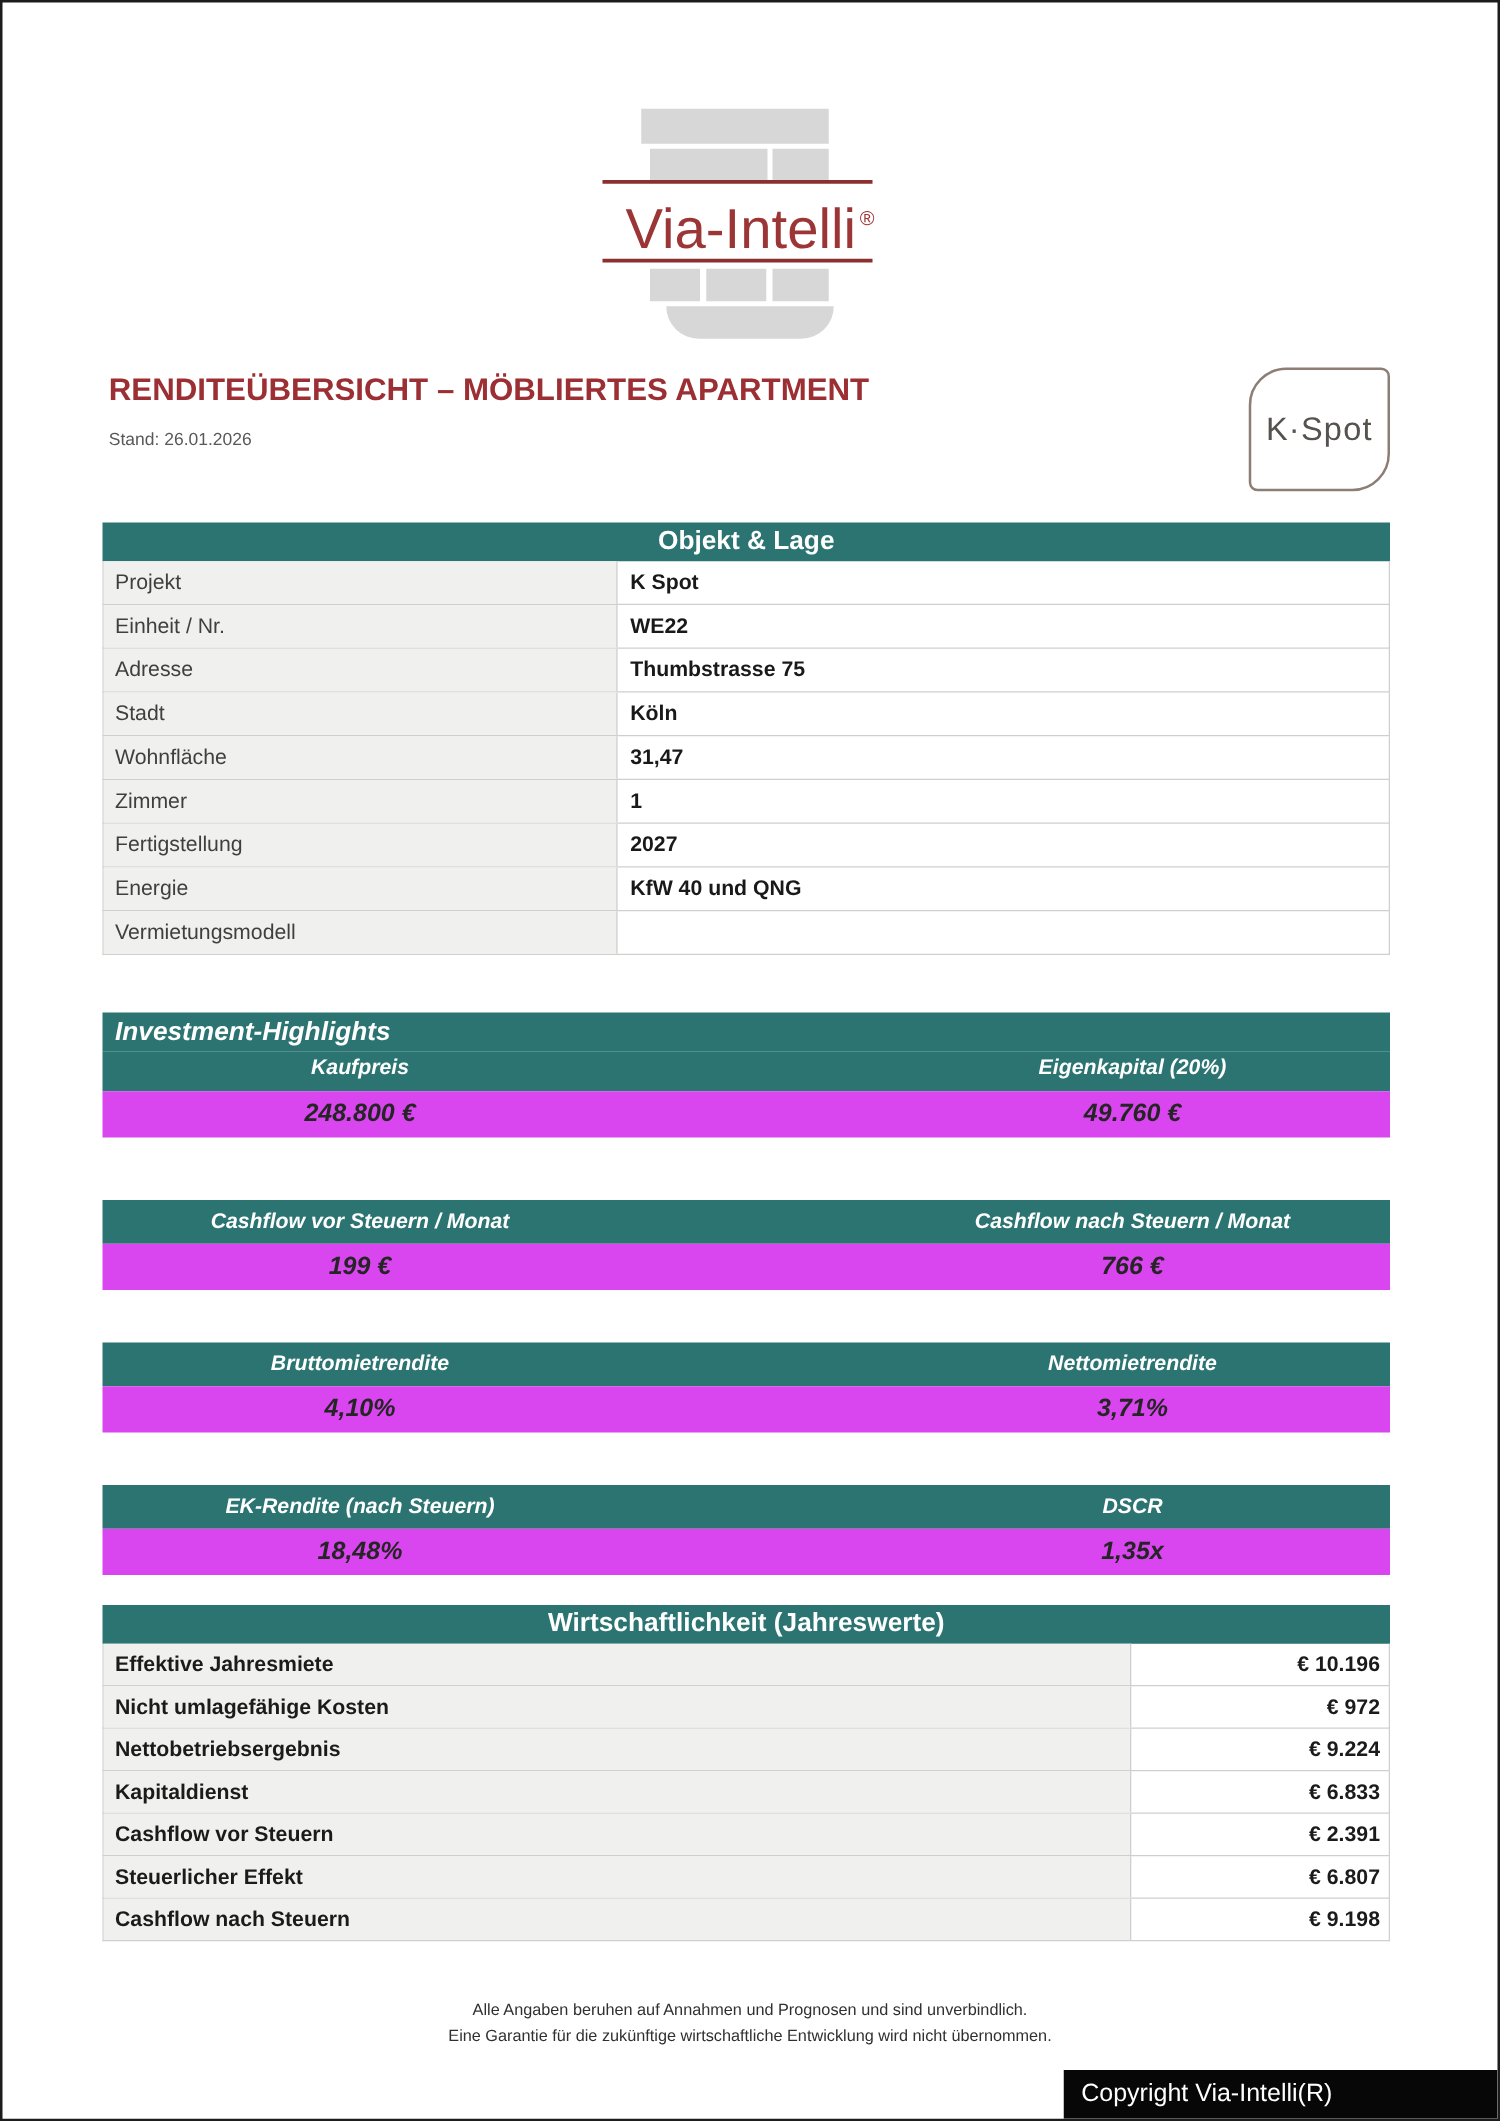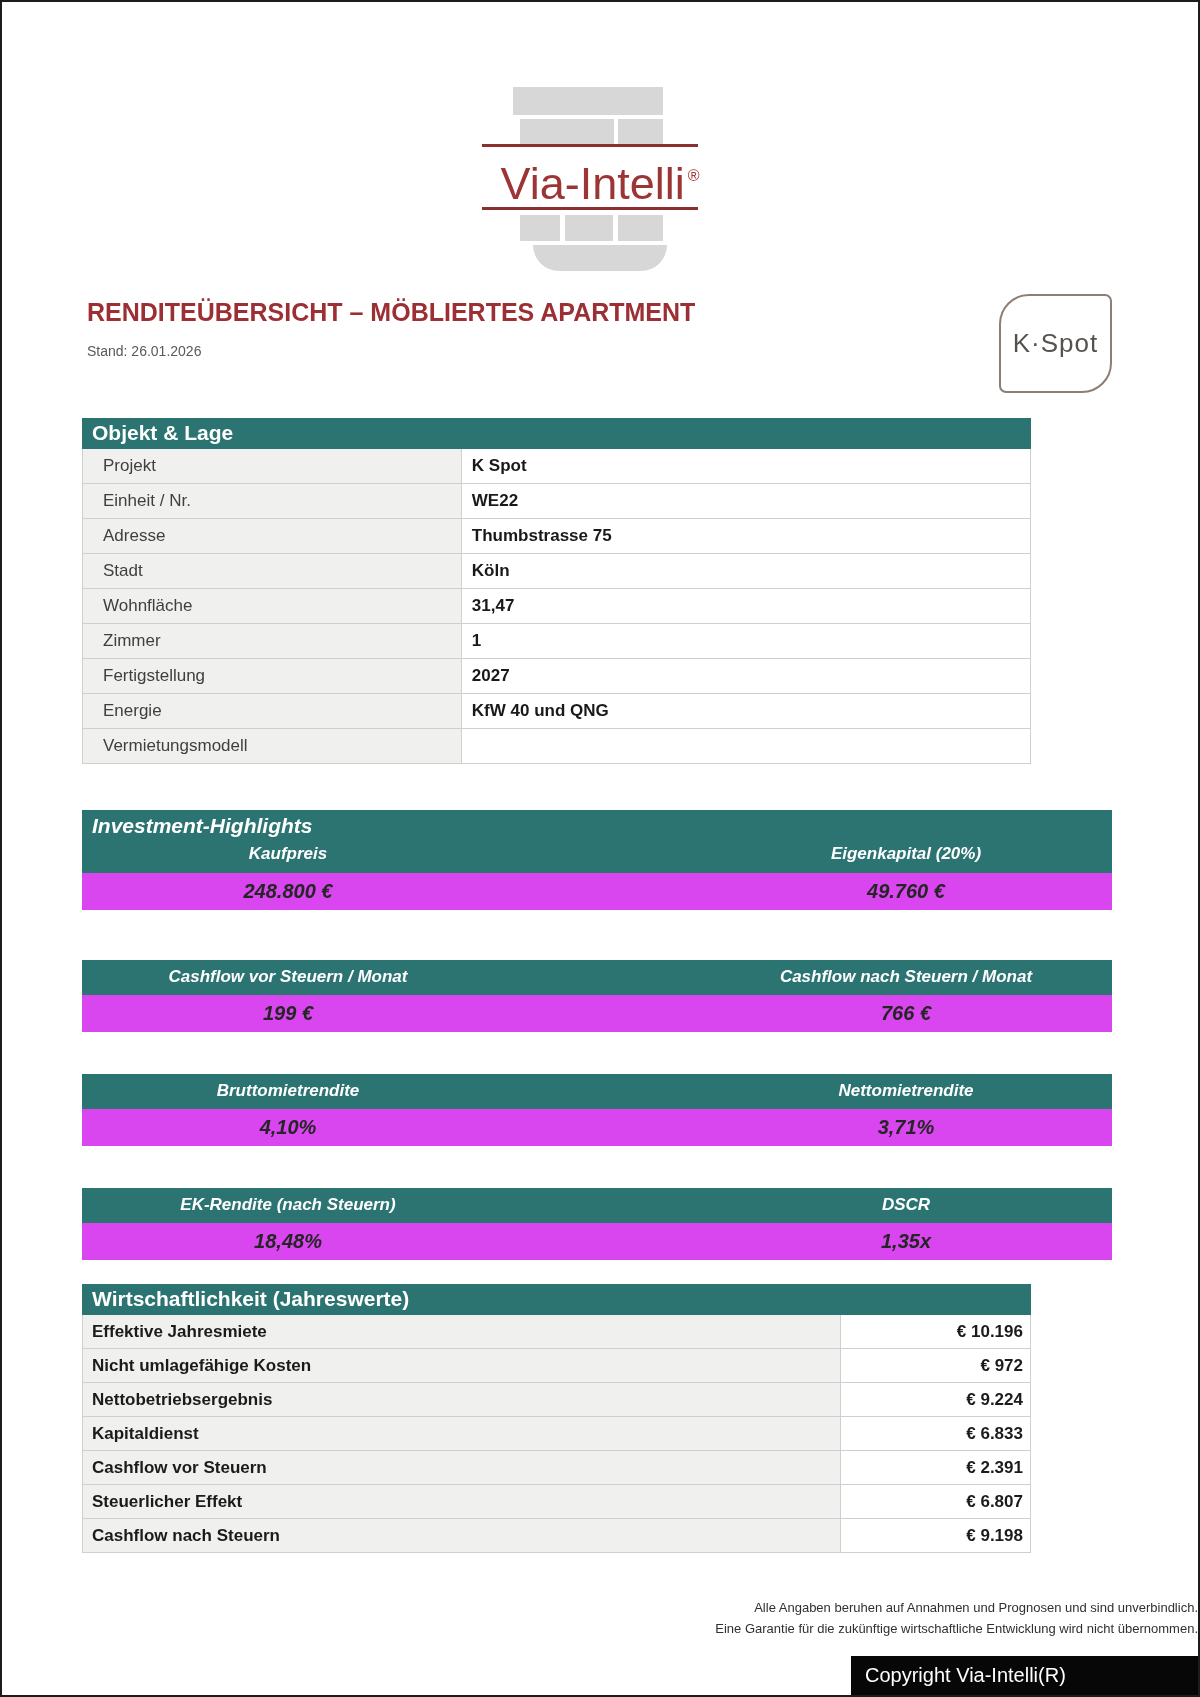--- a/index.html
+++ b/index.html
@@ -26,28 +26,28 @@
   .logo-word sup{font-size:16px;vertical-align:18px;margin-left:3px;}
   
   .header-band{position:relative;margin:26px 0 0 85px;height:66px;}
   .doc-title{font-size:25px;line-height:30px;font-weight:bold;color:#9c2f33;}
   .doc-date{margin-top:16px;font-size:14px;color:#595959;}
   .kspot-badge{position:absolute;left:997px;top:292px;width:113px;height:99px;
     box-sizing:border-box;border:2px solid #8d7d75;border-radius:30px 7px 30px 7px;
     display:flex;align-items:center;justify-content:center;background:#fff;
     font-size:26px;letter-spacing:1px;color:#56524e;}
   
-  .sheet{width:949px;margin-left:80px;}
+  .sheet{width:1030px;margin-left:80px;text-align:center;}
   .section-bar{background:#2b7472;color:#ffffff;font-weight:bold;font-size:21px;
     line-height:22px;padding:4px 10px 5px;box-sizing:border-box;}
   
   .objekt{margin-top:55px;}
   .o-row{display:flex;height:35px;border:solid #cfcfcf;border-width:0 1px 1px 1px;box-sizing:border-box;}
   .o-label{width:40%;background:#f0f0ee;border-right:1px solid #cfcfcf;display:flex;
-    align-items:center;padding-left:20px;font-size:17px;color:#3f3f3f;box-sizing:border-box;}
+    align-items:center;padding-left:9px;font-size:17px;color:#3f3f3f;box-sizing:border-box;}
   .o-value{flex:1;display:flex;align-items:center;padding-left:10px;font-weight:bold;
     font-size:17px;color:#191919;}
   
   .hl-block{width:1030px;margin-left:80px;font-style:italic;}
   .hl-first{margin-top:46px;}
   .hl-gap-lg{margin-top:50px;}
   .hl-gap{margin-top:42px;}
   .hl-title{background:#2b7472;color:#fff;font-weight:bold;font-size:21px;
     line-height:22px;padding:5px 10px 4px;}
   .hl-labels{background:#2b7472;display:grid;grid-template-columns:40% 20% 40%;
@@ -58,21 +58,21 @@
   .hl-values{background:#d946ef;display:grid;grid-template-columns:40% 20% 40%;
     font-weight:bold;font-size:20px;line-height:24px;color:#252525;padding:6px 0 7px;}
   
   .wirt{margin-top:24px;}
   .w-row{display:flex;height:34px;border:solid #cfcfcf;border-width:0 1px 1px 1px;box-sizing:border-box;}
   .w-label{width:80%;background:#f0f0ee;border-right:1px solid #cfcfcf;display:flex;
     align-items:center;padding-left:9px;font-weight:bold;font-size:17px;color:#1b1b1b;box-sizing:border-box;}
   .w-value{flex:1;display:flex;align-items:center;justify-content:flex-end;
     padding-right:7px;font-weight:bold;font-size:17px;color:#1b1b1b;}
   
-  .disclaimer{margin-top:44px;text-align:right;font-size:13px;line-height:21px;color:#303030;}
+  .disclaimer{margin-top:44px;text-align:center;font-size:13px;line-height:21px;color:#303030;}
   .copyright-bar{position:absolute;right:0;bottom:0;width:347px;height:39px;background:#070707;
     color:#ffffff;display:flex;align-items:center;padding-left:14px;box-sizing:border-box;
     font-size:20px;}
 </style>
 </head>
 <body>
 
 <div class="logo">
   <div class="brick bk-top"></div>
   <div class="brick bk-l2"></div>

